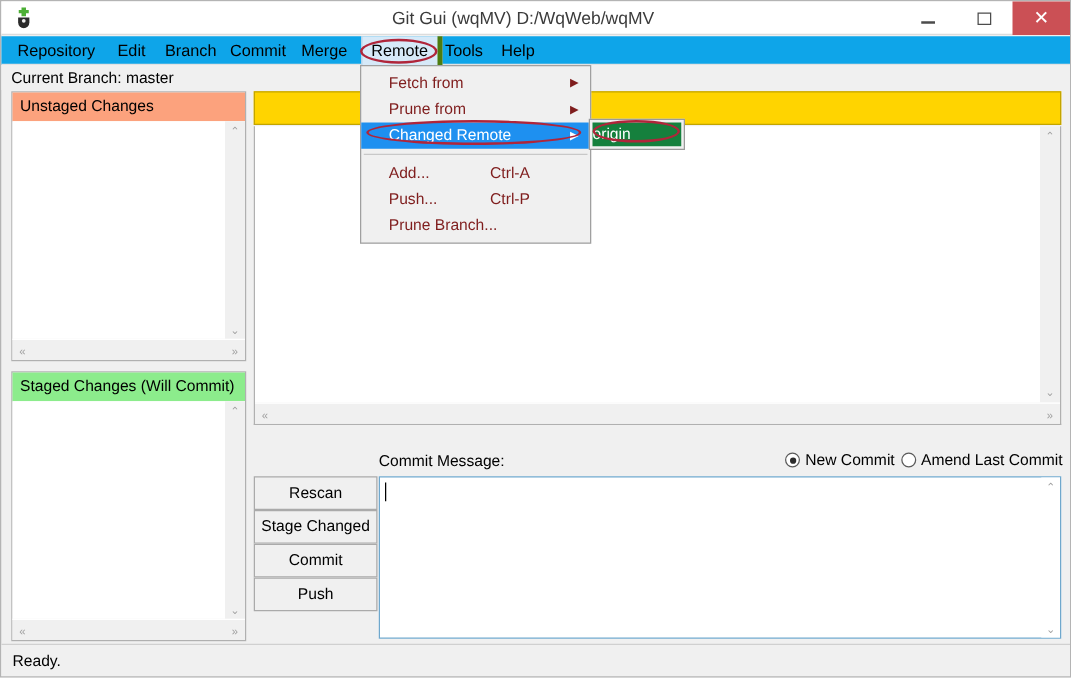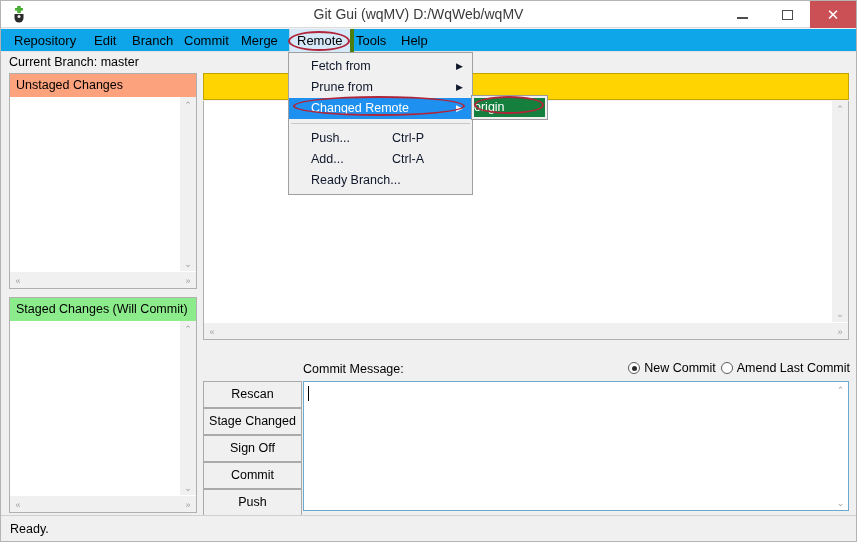--- a/index.html
+++ b/index.html
@@ -350,21 +350,21 @@
     padding: 3px 0;
     z-index: 50;
   }
   .dd-item {
     position: relative;
     height: 21px;
     line-height: 21px;
     padding-left: 22px;
     padding-right: 8px;
     font-size: 12.5px;
-    color: #0f172a;
+    color: #7f1d1d;
     white-space: nowrap;
   }
   .dd-item.highlight {
     background: #1e90f0;
     color: #ffffff;
   }
   .dd-accel {
     position: absolute;
     right: 48px; top: 0;
     font-size: 12.5px;
@@ -512,21 +512,20 @@
     </label>
     <label class="radio">
       <span class="radio-dot"></span>
       <span>Amend Last Commit</span>
     </label>
   </div>
 
   <div id="btn-col">
     <button class="action-btn">Rescan</button>
     <button class="action-btn">Stage Changed</button>
-    <button class="action-btn">Sign Off</button>
     <button class="action-btn">Commit</button>
     <button class="action-btn">Push</button>
   </div>
 
   <div id="commit-box">
     <div id="commit-caret"></div>
     <div id="commit-vscroll">
       <div class="arrow-up">⌃</div>
       <div class="arrow-dn">⌄</div>
     </div>
@@ -544,29 +543,29 @@
     <div class="dd-item">
       <span>Prune from</span>
       <span class="dd-arrow">▶</span>
     </div>
     <div class="dd-item highlight">
       <span>Changed Remote</span>
       <span class="dd-arrow">▶</span>
     </div>
     <div class="dd-sep"></div>
     <div class="dd-item">
+      <span>Add...</span>
+      <span class="dd-accel">Ctrl-A</span>
+    </div>
+    <div class="dd-item">
       <span>Push...</span>
       <span class="dd-accel">Ctrl-P</span>
     </div>
     <div class="dd-item">
-      <span>Add...</span>
-      <span class="dd-accel">Ctrl-A</span>
-    </div>
-    <div class="dd-item">
-      <span>Ready Branch...</span>
+      <span>Prune Branch...</span>
     </div>
   </div>
 
   <div id="submenu">
     <div id="submenu-item">origin</div>
   </div>
 
   <div id="annot-remote"></div>
   <div id="annot-remove"></div>
   <div id="annot-origin"></div>

